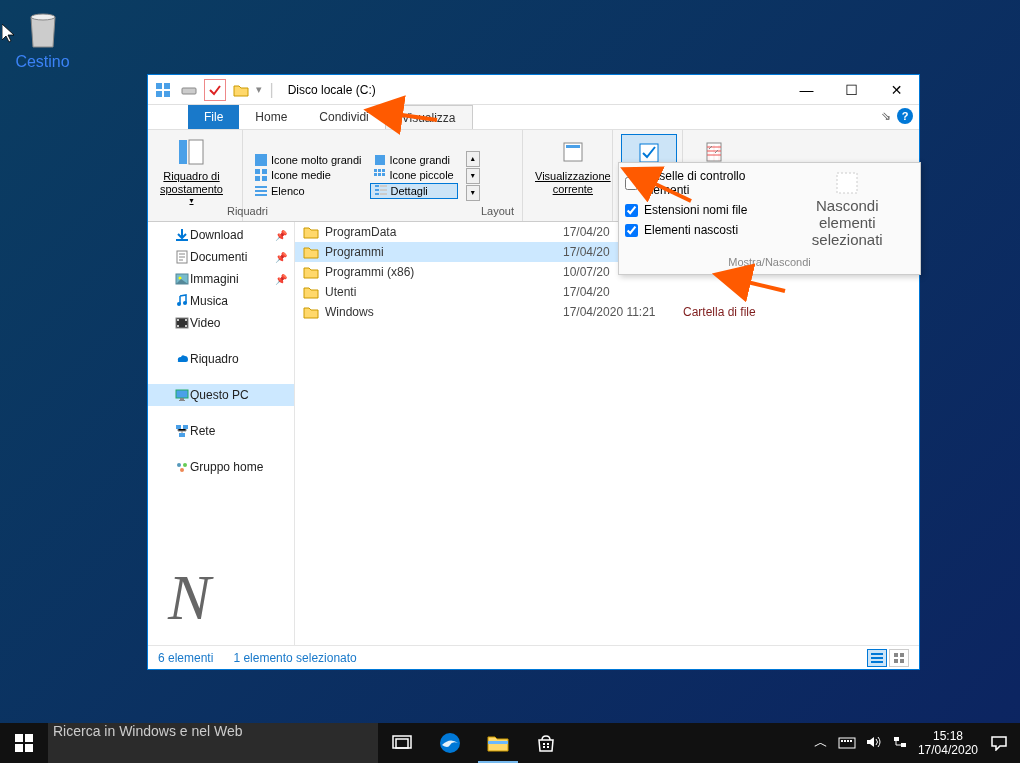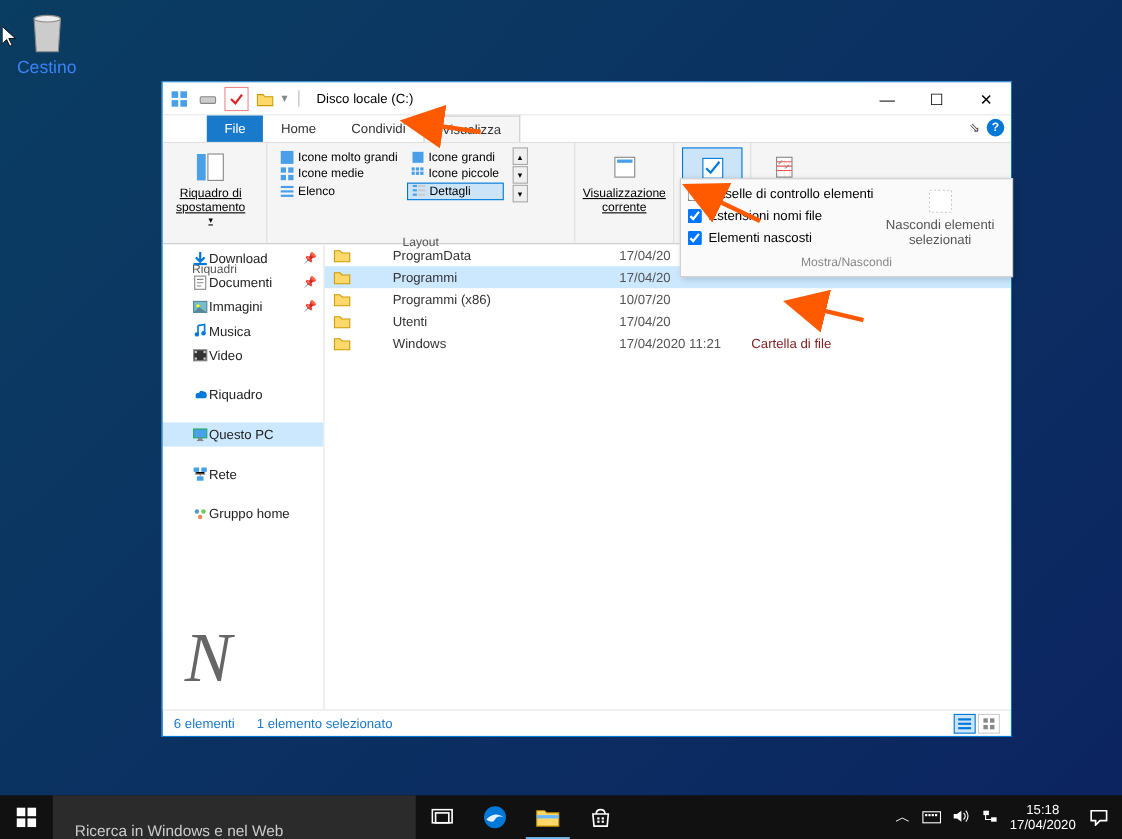--- a/index.html
+++ b/index.html
@@ -21,71 +21,71 @@
 .titlebar-btn { width: 45px; height: 30px; display: flex; align-items: center; justify-content: center; font-size: 14px; }
 
 .ribbon-tabs { height: 25px; display: flex; align-items: stretch; background: white; border-bottom: 1px solid #e0e0e0; position: relative; }
 .ribbon-tab { padding: 0 16px; font-size: 12px; display: flex; align-items: center; color: #333; cursor: pointer; }
 .ribbon-tab.file { background: #1979ca; color: white; margin-left: 40px; }
 .ribbon-tab.active { background: #f5f5f5; border: 1px solid #ccc; border-bottom: none; }
 .ribbon-collapse-help { position: absolute; right: 6px; top: 3px; display: flex; gap: 6px; align-items: center; }
 .help-icon { width: 16px; height: 16px; border-radius: 50%; background: #0078d7; color: white; font-size: 11px; font-weight: bold; display: flex; align-items: center; justify-content: center; }
 
 .ribbon-body { height: 92px; background: #f5f5f5; border-bottom: 1px solid #ccc; display: flex; position: relative; }
-.ribbon-group { border-right: 1px solid #ddd; padding: 4px 8px; display: flex; flex-direction: column; gap: 29px; }
+.ribbon-group { border-right: 1px solid #ddd; padding: 4px 8px; display: flex; flex-direction: row; }
 .ribbon-group-title { font-size: 11px; color: #555; text-align: center; margin-top: auto; padding-top: 2px; }
 .ribbon-group-content { display: flex; gap: 4px; flex: 1; align-items: flex-start; }
 .ribbon-big-btn { display: flex; flex-direction: column; align-items: center; padding: 2px 4px; font-size: 11px; text-align: center; line-height: 1.2; cursor: pointer; text-decoration: underline; }
 .ribbon-big-btn.selected { background: #cce4f7; border: 1px solid #0078d7; }
 .ribbon-big-btn .icon-slot { width: 32px; height: 32px; display: flex; align-items: center; justify-content: center; margin-bottom: 2px; }
 .layout-grid { display: grid; grid-template-columns: auto auto; gap: 1px 4px; font-size: 11px; }
 .layout-item { display: flex; align-items: center; gap: 4px; padding: 1px 4px; cursor: pointer; }
 .layout-item.selected { background: #cce4f7; border: 1px solid #0078d7; }
 .layout-icon { width: 12px; height: 12px; display: inline-block; }
 .layout-scroll { display: flex; flex-direction: column; margin-left: 4px; gap: 1px; }
 .layout-scroll div { width: 14px; height: 16px; border: 1px solid #aaa; background: #f0f0f0; font-size: 8px; display: flex; align-items: center; justify-content: center; }
 
 .dropdown-panel { position: absolute; top: 87px; left: 470px; width: 303px; background: #fafafa; border: 1px solid #ccc; box-shadow: 2px 2px 6px rgba(0,0,0,0.2); padding: 6px; z-index: 10; }
 .dropdown-content { display: flex; }
 .dropdown-checks { display: flex; flex-direction: column; gap: 6px; font-size: 12px; }
 .dropdown-check { display: flex; align-items: center; gap: 6px; }
 .dropdown-check input { width: 13px; height: 13px; }
-.dropdown-hide-btn { margin-left: auto; text-align: center; font-size: 12px; color: #555; display: flex; flex-direction: column; align-items: center; padding: 0 10px; cursor: pointer; }
+.dropdown-hide-btn { margin-left: auto; text-align: center; font-size: 15px; color: #555; display: flex; flex-direction: column; align-items: center; padding: 0 10px; cursor: pointer; }
 .dropdown-group-title { font-size: 11px; color: #888; text-align: center; margin-top: 8px; }
 
 .explorer-body { flex: 1; display: flex; background: white; overflow: hidden; }
 .sidebar { width: 147px; border-right: 1px solid #e5e5e5; padding-top: 2px; overflow: hidden; position: relative; }
 .sidebar-item { display: flex; align-items: center; gap: 0; padding: 3px 8px 3px 26px; font-size: 12px; color: #222; cursor: pointer; position: relative; }
 .sidebar-item.selected { background: #cce8ff; }
 .sidebar-icon { width: 16px; height: 16px; flex-shrink: 0; }
 .sidebar-pin { position: absolute; right: 6px; color: #888; font-size: 10px; }
 .sidebar-spacer { height: 14px; }
 .signature { position: absolute; bottom: 10px; left: 20px; font-family: cursive; font-size: 64px; color: #666; font-style: italic; }
 
 .file-list { flex: 1; position: relative; }
 .file-row { display: flex; align-items: center; padding: 2px 8px; font-size: 12px; color: #333; cursor: pointer; }
 .file-row.selected { background: #cce8ff; }
 .file-row .folder-icon { width: 16px; height: 16px; margin-right: 6px; flex-shrink: 0; }
-.file-name { flex: 0 0 260px; display: flex; align-items: center; gap: 32px; }
+.file-name { flex: 0 0 260px; display: flex; align-items: center; }
 .file-date { flex: 0 0 120px; color: #555; }
 .file-type { color: #7f1d1d; }
 
 .statusbar { height: 24px; border-top: 1px solid #e5e5e5; display: flex; align-items: center; padding: 0 10px; font-size: 12px; color: #1979ca; gap: 20px; }
 .statusbar-views { margin-left: auto; display: flex; gap: 2px; }
 .statusbar-view { width: 20px; height: 18px; border: 1px solid #ccc; display: flex; align-items: center; justify-content: center; font-size: 10px; }
 .statusbar-view.active { background: #cce4f7; border-color: #0078d7; }
 
 
 .arrow { position: absolute; z-index: 50; pointer-events: none; }
 .arrow svg { overflow: visible; }
 
 
 .taskbar { position: absolute; bottom: 0; left: 0; right: 0; height: 40px; background: #111; display: flex; align-items: stretch; color: white; }
 .start-btn { width: 48px; display: flex; align-items: center; justify-content: center; }
-.search-box { flex: 0 0 330px; background: #2b2b2b; display: flex; align-items: flex-end; padding-left: 20px; color: #ccc; font-size: 14px; }
+.search-box { flex: 0 0 330px; background: #2b2b2b; display: flex; align-items: flex-start; padding-left: 5px; color: #ccc; font-size: 14px; }
 .task-icon { width: 48px; display: flex; align-items: center; justify-content: center; cursor: pointer; position: relative; }
 .task-icon.active::after { content: ""; position: absolute; bottom: 0; left: 4px; right: 4px; height: 2px; background: #76b9ed; }
 .tray { margin-left: auto; display: flex; align-items: center; gap: 10px; padding-right: 10px; font-size: 12px; }
 .tray-time { text-align: center; line-height: 1.2; }
 .notif { width: 22px; height: 22px; display: flex; align-items: center; justify-content: center; }
 
 svg { pointer-events: none; }
 </style>
 </head>
 <body>

